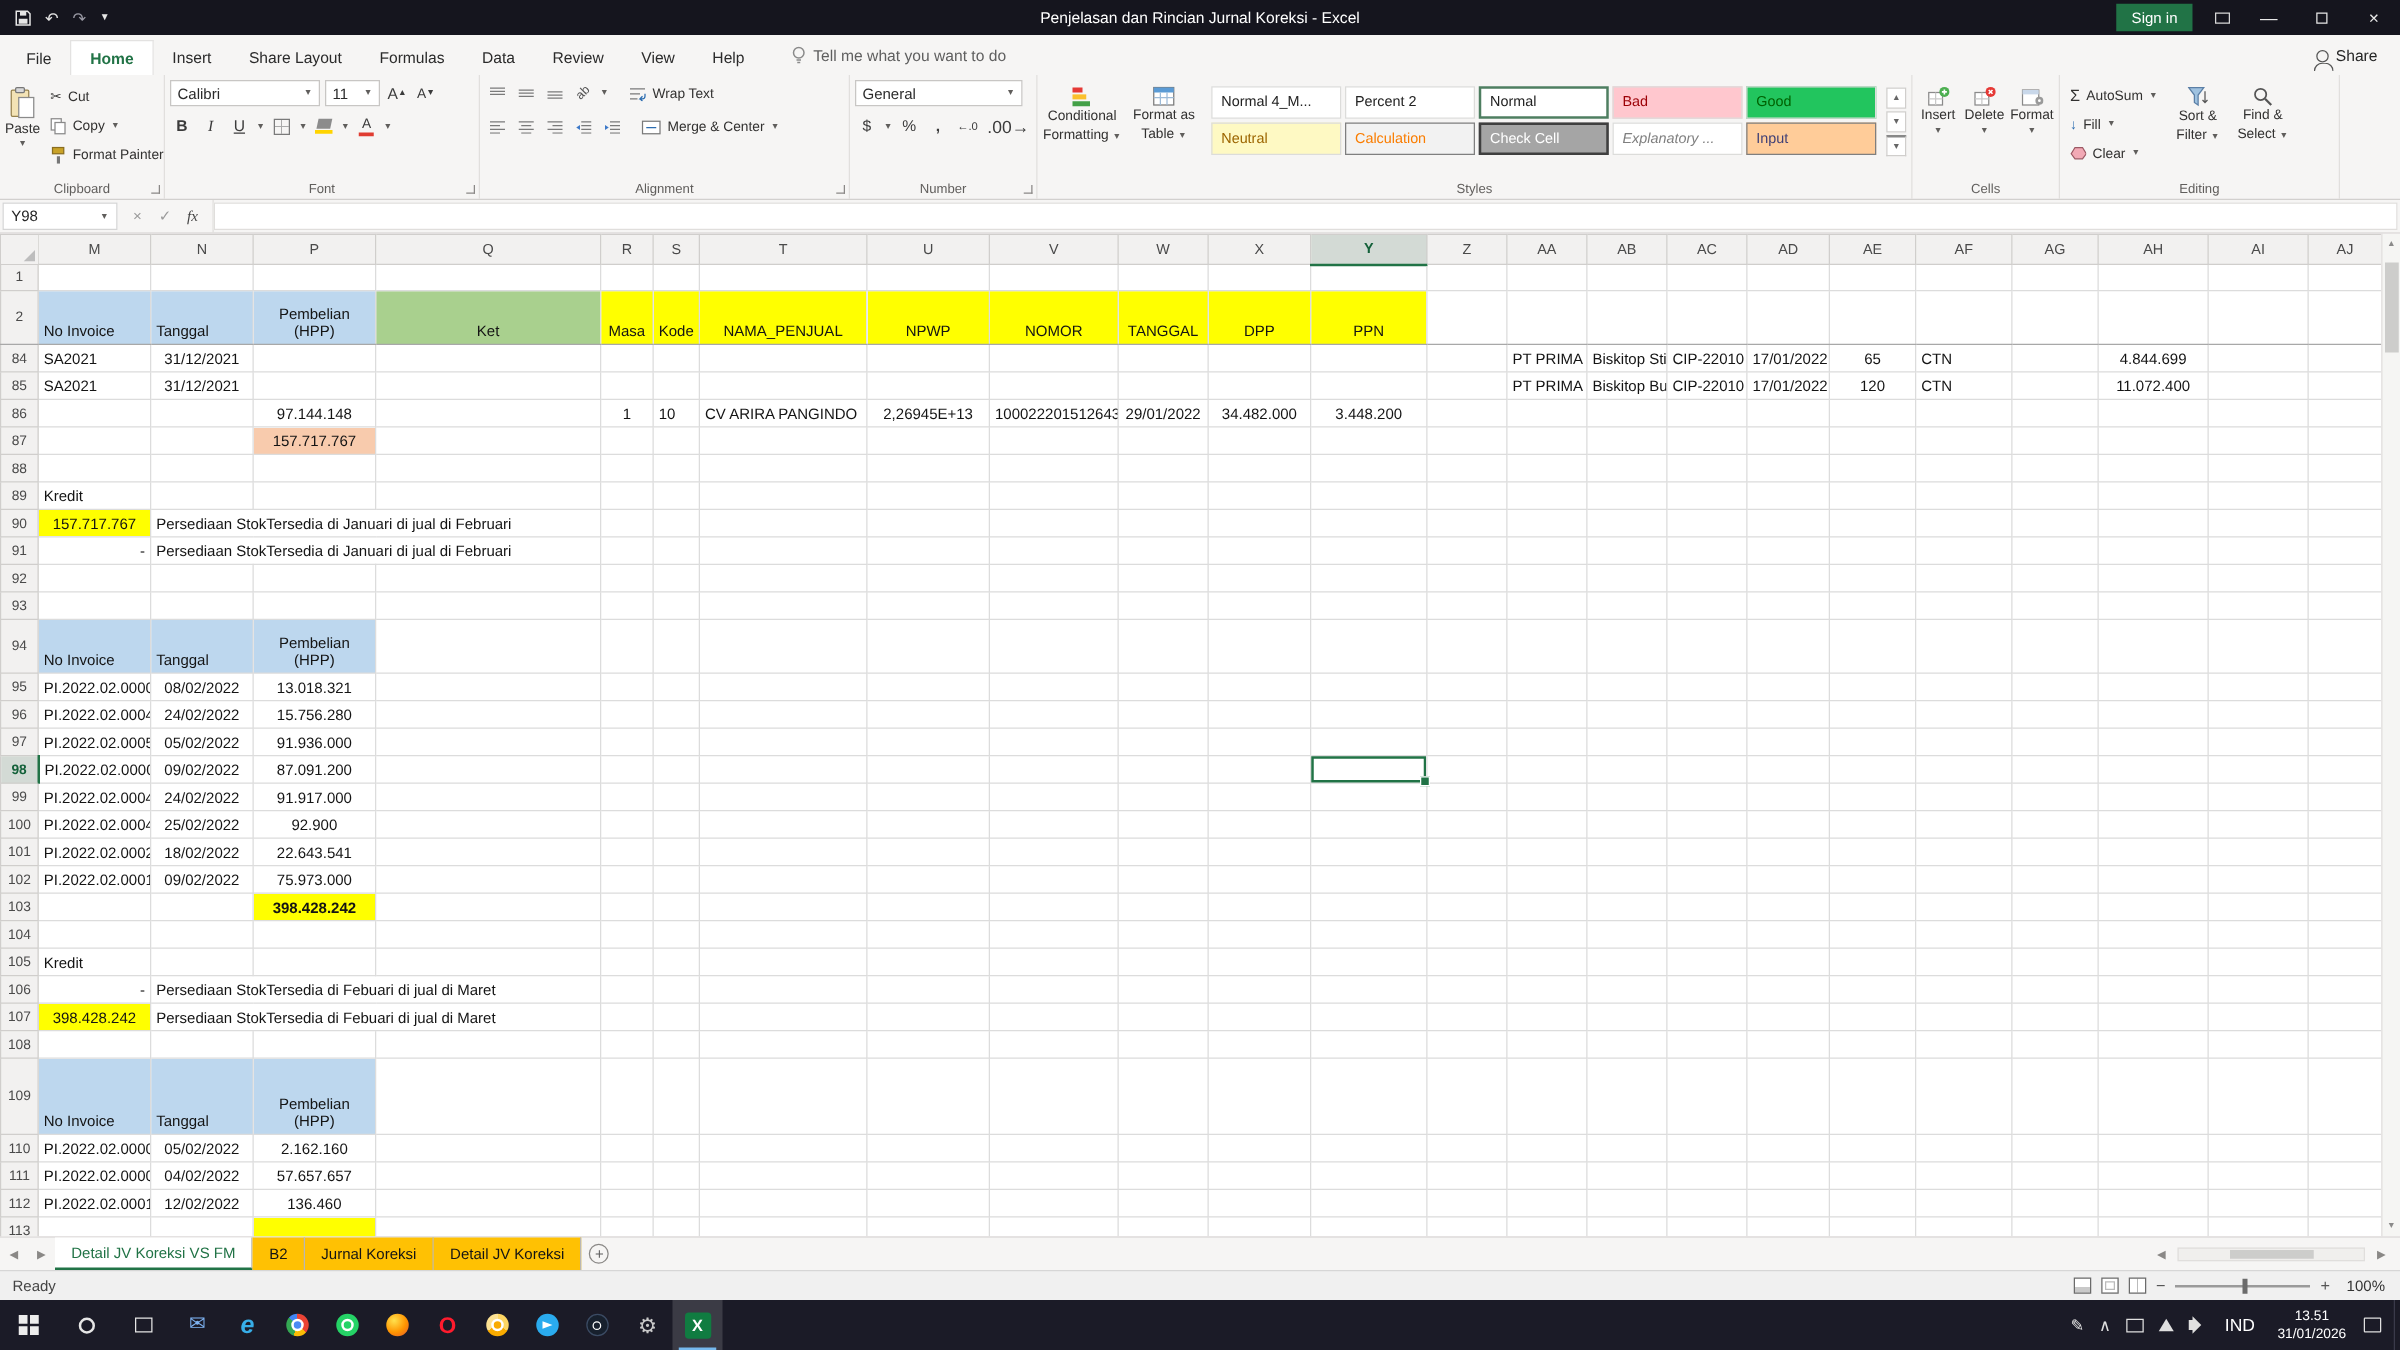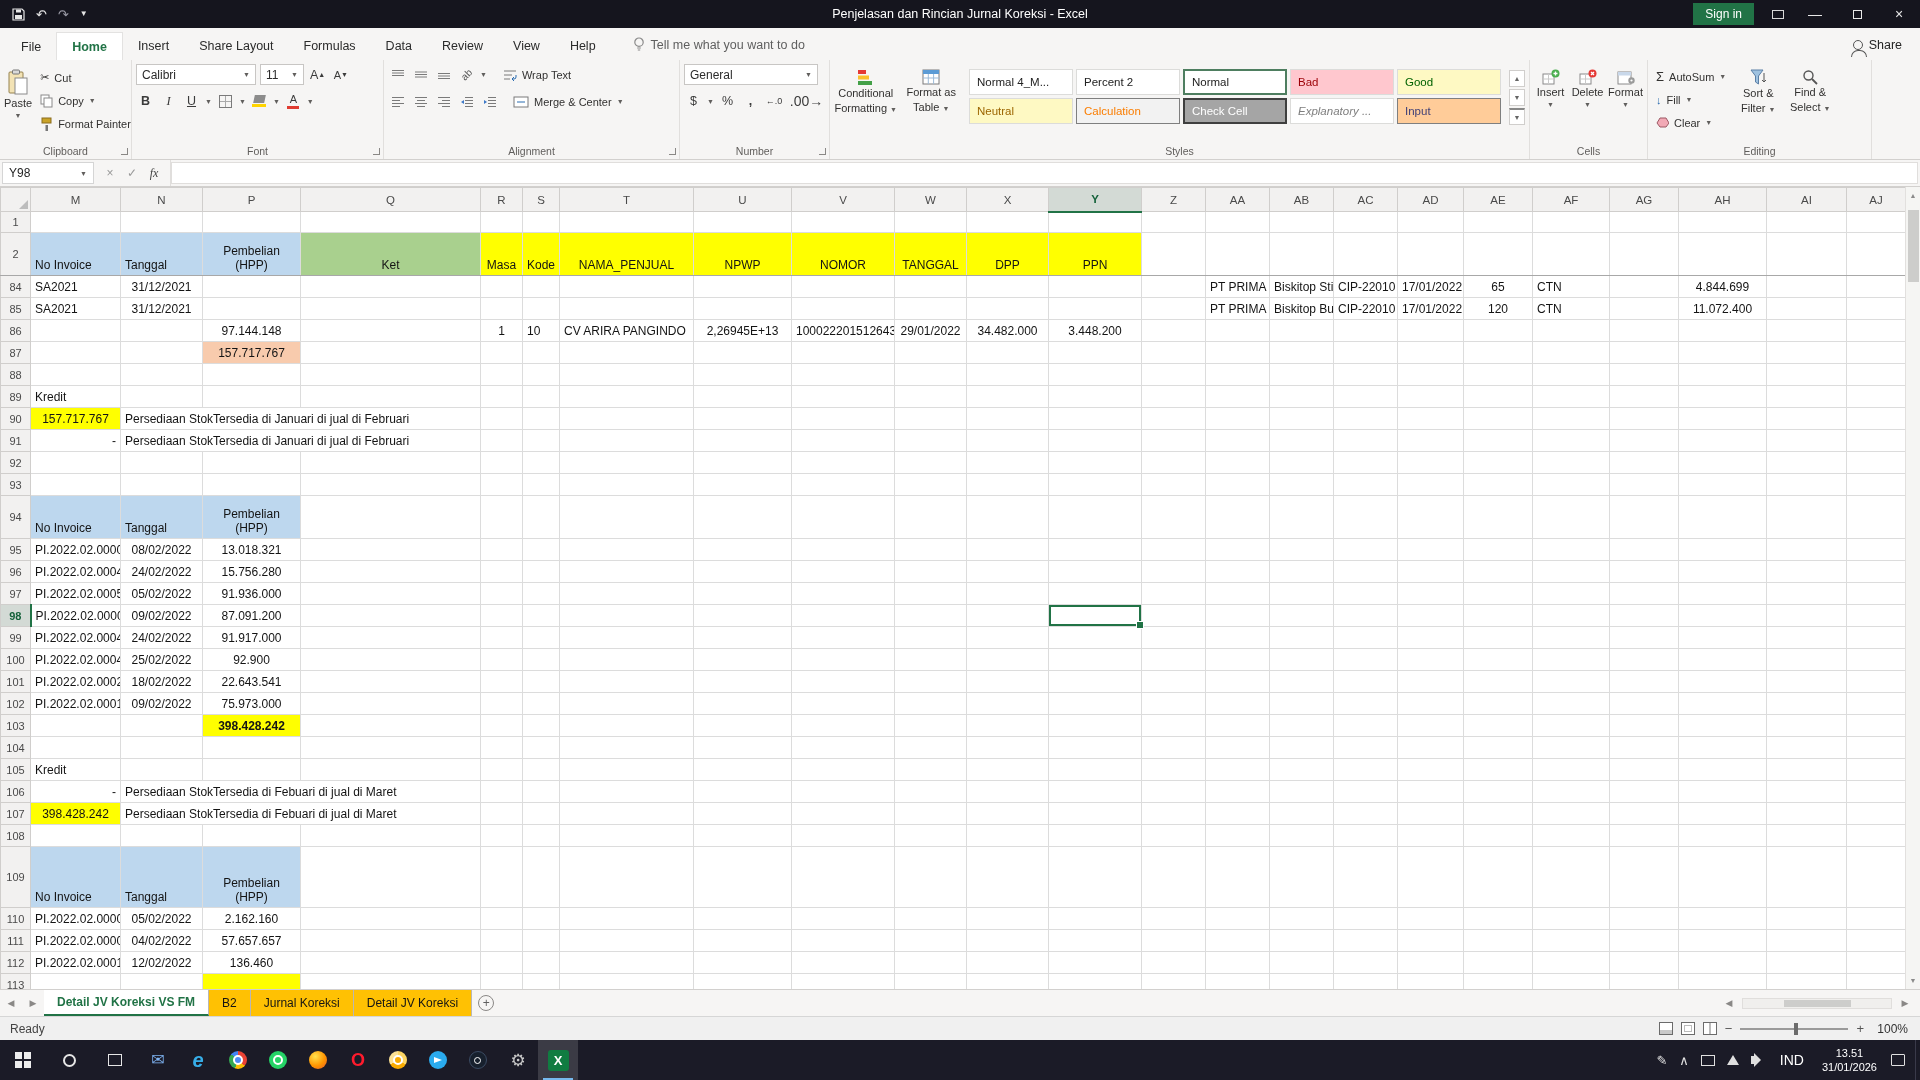--- a/index.html
+++ b/index.html
@@ -45,21 +45,21 @@
 .bld{font-weight:700}.itl{font-style:italic;font-family:"Liberation Serif",serif}.und{text-decoration:underline}
 .borders-ic{width:13px;height:13px;border:1px solid #7A7A7A;background:linear-gradient(transparent 46%,#aaa 46% 54%,transparent 54%),linear-gradient(90deg,transparent 46%,#aaa 46% 54%,transparent 54%)}
 .colbar{display:flex;flex-direction:column;align-items:center;gap:1px}
 .bucket{width:11px;height:8px;background:#8c8c8c;transform:skewX(-12deg)}
 .bar-y{width:14px;height:3px;background:#FFD400}
 .bar-r{width:12px;height:3px;background:#E03C31}
 .galwrap{display:grid;grid-template-columns:repeat(5,104px);grid-auto-rows:26px;gap:3px;padding:5px 4px;align-content:start}
 .gitem{border:1px solid #DCDCDA;background:#fff;display:flex;align-items:center;padding:0 7px;font-size:11.5px;color:#222;white-space:nowrap;overflow:hidden}
 .g-normal{border:2px solid #4E7E60}
 .g-bad{background:#FFC7CE;color:#9C0006}
-.g-good{background:#fef9c3;color:#006100}
+.g-good{background:#22c55e;color:#006100}
 .g-neutral{background:#fef9c3;color:#9C6500}
 .g-calc{background:#F2F2F2;color:#FA7D00;border:1px solid #7F7F7F}
 .g-check{background:#A5A5A5;color:#fff;border:2px solid #3F3F3F}
 .g-expl{color:#7F7F7F;font-style:italic}
 .g-input{background:#FFCC99;color:#3F3F76;border:1px solid #7F7F7F}
 .galarrows{display:flex;flex-direction:column;gap:2px;padding-top:6px}
 .galarrows span{width:16px;height:17px;border:1px solid #D0CECC;background:#fff;display:flex;align-items:center;justify-content:center;font-size:7px;color:#666}
 
 
 .fbar{height:27px;background:#F6F5F4;display:flex;align-items:stretch;border-bottom:1px solid #D2D0CE;flex:0 0 auto}
@@ -94,21 +94,21 @@
 td.active-cell::after{content:"";position:absolute;right:-3px;bottom:-3px;width:6px;height:6px;background:#217346;border:1px solid #fff;z-index:5}
 .vscroll{position:absolute;top:0;right:0;bottom:0;width:15px;background:#F5F5F3;border-left:1px solid #E2E0DE;display:flex;flex-direction:column;align-items:center}
 .sarrow{font-size:7px;color:#8a8a8a;padding:5px 0}
 .vthumb{width:11px;height:72px;background:#CDCDCB;margin-top:6px}
 .vspace{flex:1}
 
 
 .tabbar{height:27px;background:#F6F5F4;border-top:1px solid #D2D0CE;display:flex;align-items:stretch;flex:0 0 auto}
 .tnav{width:22px;display:flex;align-items:center;justify-content:center;color:#8a8886;font-size:9px}
 .stab{padding:0 13px;display:flex;align-items:center;font-size:12px;border-right:1px solid #B9B7B5;white-space:nowrap}
-.stab.active{background:#fff;color:#217346;font-weight:700;border-bottom:2px solid #217346}
+.stab.active{background:#fff;color:#217346;font-weight:400;border-bottom:2px solid #217346}
 .stab.yellow{background:#FFC103;color:#141414}
 .newsheet{width:28px;display:flex;align-items:center;justify-content:center;color:#5f5f5f}
 .newsheet i{width:16px;height:16px;border:1px solid #8a8886;border-radius:50%;font-style:normal;display:flex;align-items:center;justify-content:center;font-size:12px}
 .hscroll{margin-left:auto;display:flex;align-items:center;gap:2px;padding-right:4px}
 .htrack{width:150px;height:11px;background:#F0EFED;border:1px solid #E0DEDC;position:relative}
 .hthumb{position:absolute;left:28%;top:1px;bottom:1px;width:45%;background:#CDCDCB}
 
 
 .statusbar{height:24px;background:#F0F0F0;border-top:1px solid #D6D6D6;display:flex;align-items:center;flex:0 0 auto}
 .ready{padding-left:10px;color:#444;font-size:12px}

